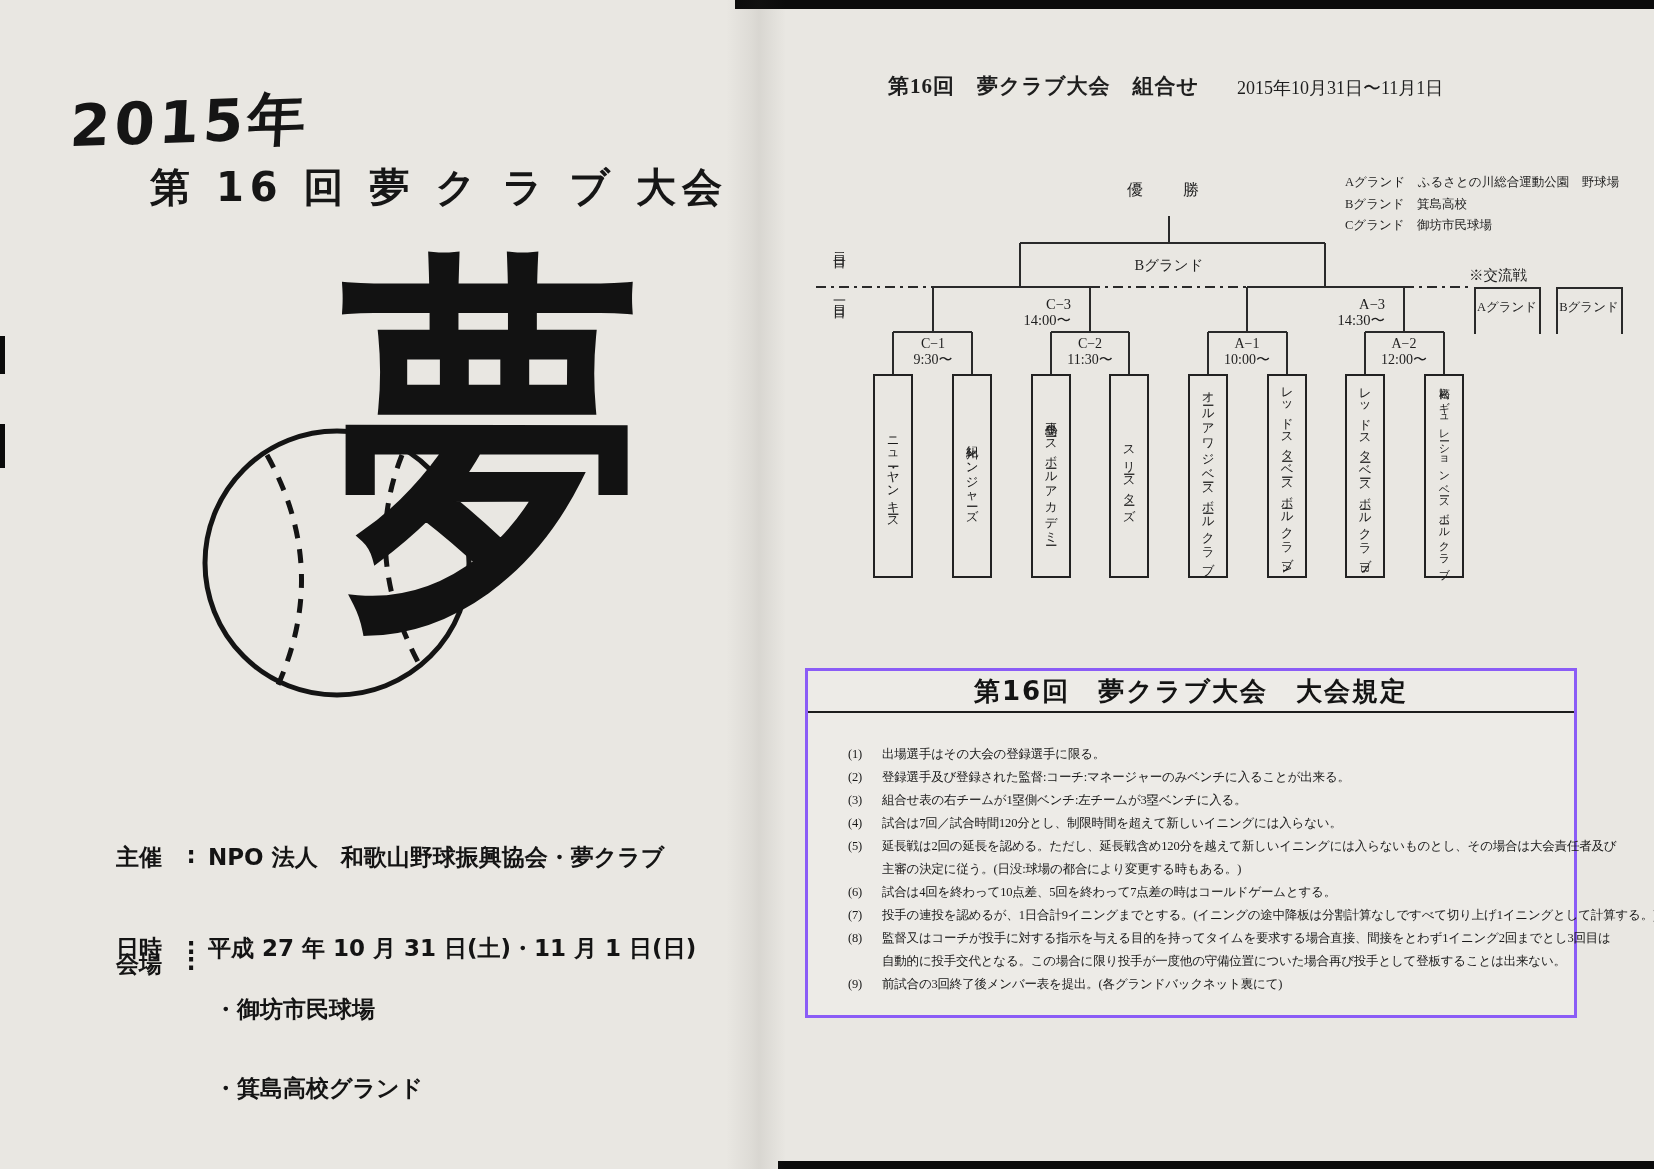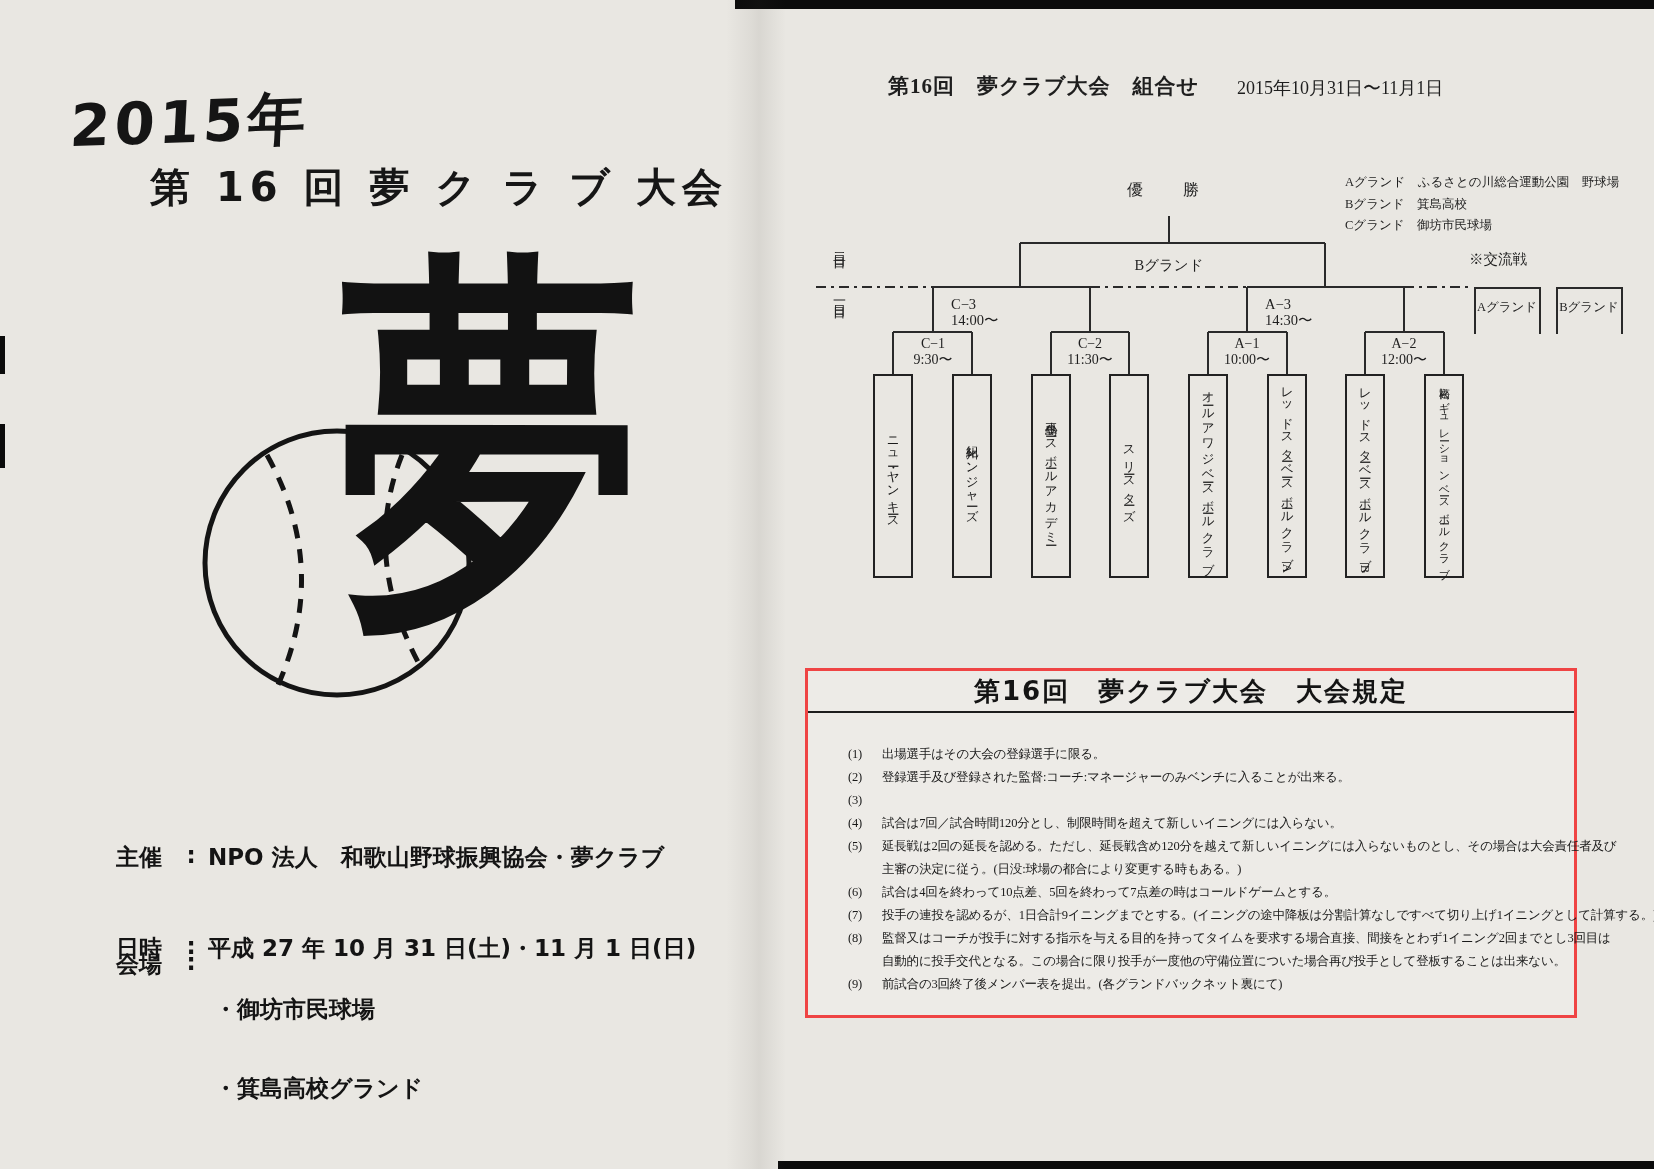--- a/index.html
+++ b/index.html
@@ -25,31 +25,31 @@
   .venue-extra{position:absolute;left:214px;font-family:"DejaVu Sans","Liberation Sans",sans-serif;
         font-weight:700;font-size:23px;color:#141414;white-space:nowrap;}
   
   .page-title{position:absolute;left:888px;top:72px;font-size:21px;font-weight:600;letter-spacing:1px;white-space:nowrap;}
   .page-date{position:absolute;left:1237px;top:76px;font-size:18px;white-space:nowrap;}
   .legend{position:absolute;left:1345px;top:172px;font-size:12.5px;line-height:21.5px;white-space:nowrap;}
   
   .champ{position:absolute;left:1109px;top:180px;width:120px;text-align:center;font-size:16px;letter-spacing:12px;white-space:nowrap;}
   .final-ground{position:absolute;left:1109px;top:256px;width:120px;text-align:center;font-size:14.5px;white-space:nowrap;}
   .match-label{position:absolute;width:110px;text-align:center;font-size:14px;line-height:16px;white-space:nowrap;}
-  .semi-label{position:absolute;width:120px;text-align:left;font-size:14.5px;line-height:16px;white-space:nowrap;}
+  .semi-label{position:absolute;width:120px;text-align:right;font-size:14.5px;line-height:16px;white-space:nowrap;}
   .day-label{position:absolute;left:830px;writing-mode:vertical-rl;font-size:13px;letter-spacing:2px;color:#222;}
-  .exch-note{position:absolute;left:1440px;top:250px;width:116px;text-align:center;font-size:14.5px;white-space:nowrap;}
+  .exch-note{position:absolute;left:1440px;top:266px;width:116px;text-align:center;font-size:14.5px;white-space:nowrap;}
   .exch-label{position:absolute;top:299px;width:66px;text-align:center;font-size:12.5px;white-space:nowrap;}
   
   .team-box{position:absolute;top:374px;width:36px;height:200px;border:2px solid #222;
         display:flex;align-items:center;justify-content:center;}
   .team-name{writing-mode:vertical-rl;text-orientation:mixed;font-size:12.5px;letter-spacing:1px;
         line-height:1;white-space:nowrap;color:#1a1a1a;}
   
-  .rules-box{position:absolute;left:805px;top:668px;width:766px;height:344px;border:3px solid #ef4444;background:rgba(250,249,246,0.25);}
+  .rules-box{position:absolute;left:805px;top:668px;width:766px;height:344px;border:3px solid #8b5cf6;background:rgba(250,249,246,0.25);}
   .rules-header{height:40px;border-bottom:2px solid #1d1d1d;display:flex;align-items:center;justify-content:center;
         font-family:"DejaVu Sans","Liberation Sans",sans-serif;font-weight:700;font-size:26px;letter-spacing:2px;color:#141414;}
   .rules-body{position:absolute;left:40px;top:72px;width:712px;font-size:12.5px;line-height:23px;letter-spacing:-0.2px;color:#191919;}
   .rline{display:flex;white-space:nowrap;}
   .rnum{width:34px;flex:none;}
   .rtext{flex:none;}
   .rnote{white-space:nowrap;}
 </style>
 </head>
 <body>
@@ -176,20 +176,21 @@
       <div class="rline">
         <span class="rnum">(1)</span>
         <span class="rtext">出場選手はその大会の登録選手に限る。</span>
         </div>
       <div class="rline">
         <span class="rnum">(2)</span>
         <span class="rtext">登録選手及び登録された監督:コーチ:マネージャーのみベンチに入ることが出来る。</span>
         </div>
       <div class="rline">
         <span class="rnum">(3)</span>
+        <span class="rtext">組合せ表の右チームが1塁側ベンチ:左チームが3塁ベンチに入る。</span>
         </div>
       <div class="rline">
         <span class="rnum">(4)</span>
         <span class="rtext">試合は7回／試合時間120分とし、制限時間を超えて新しいイニングには入らない。</span>
         </div>
       <div class="rline">
         <span class="rnum">(5)</span>
         <span class="rtext">延長戦は2回の延長を認める。ただし、延長戦含め120分を越えて新しいイニングには入らないものとし、その場合は大会責任者及び</span>
         </div>
       <div class="rline">

